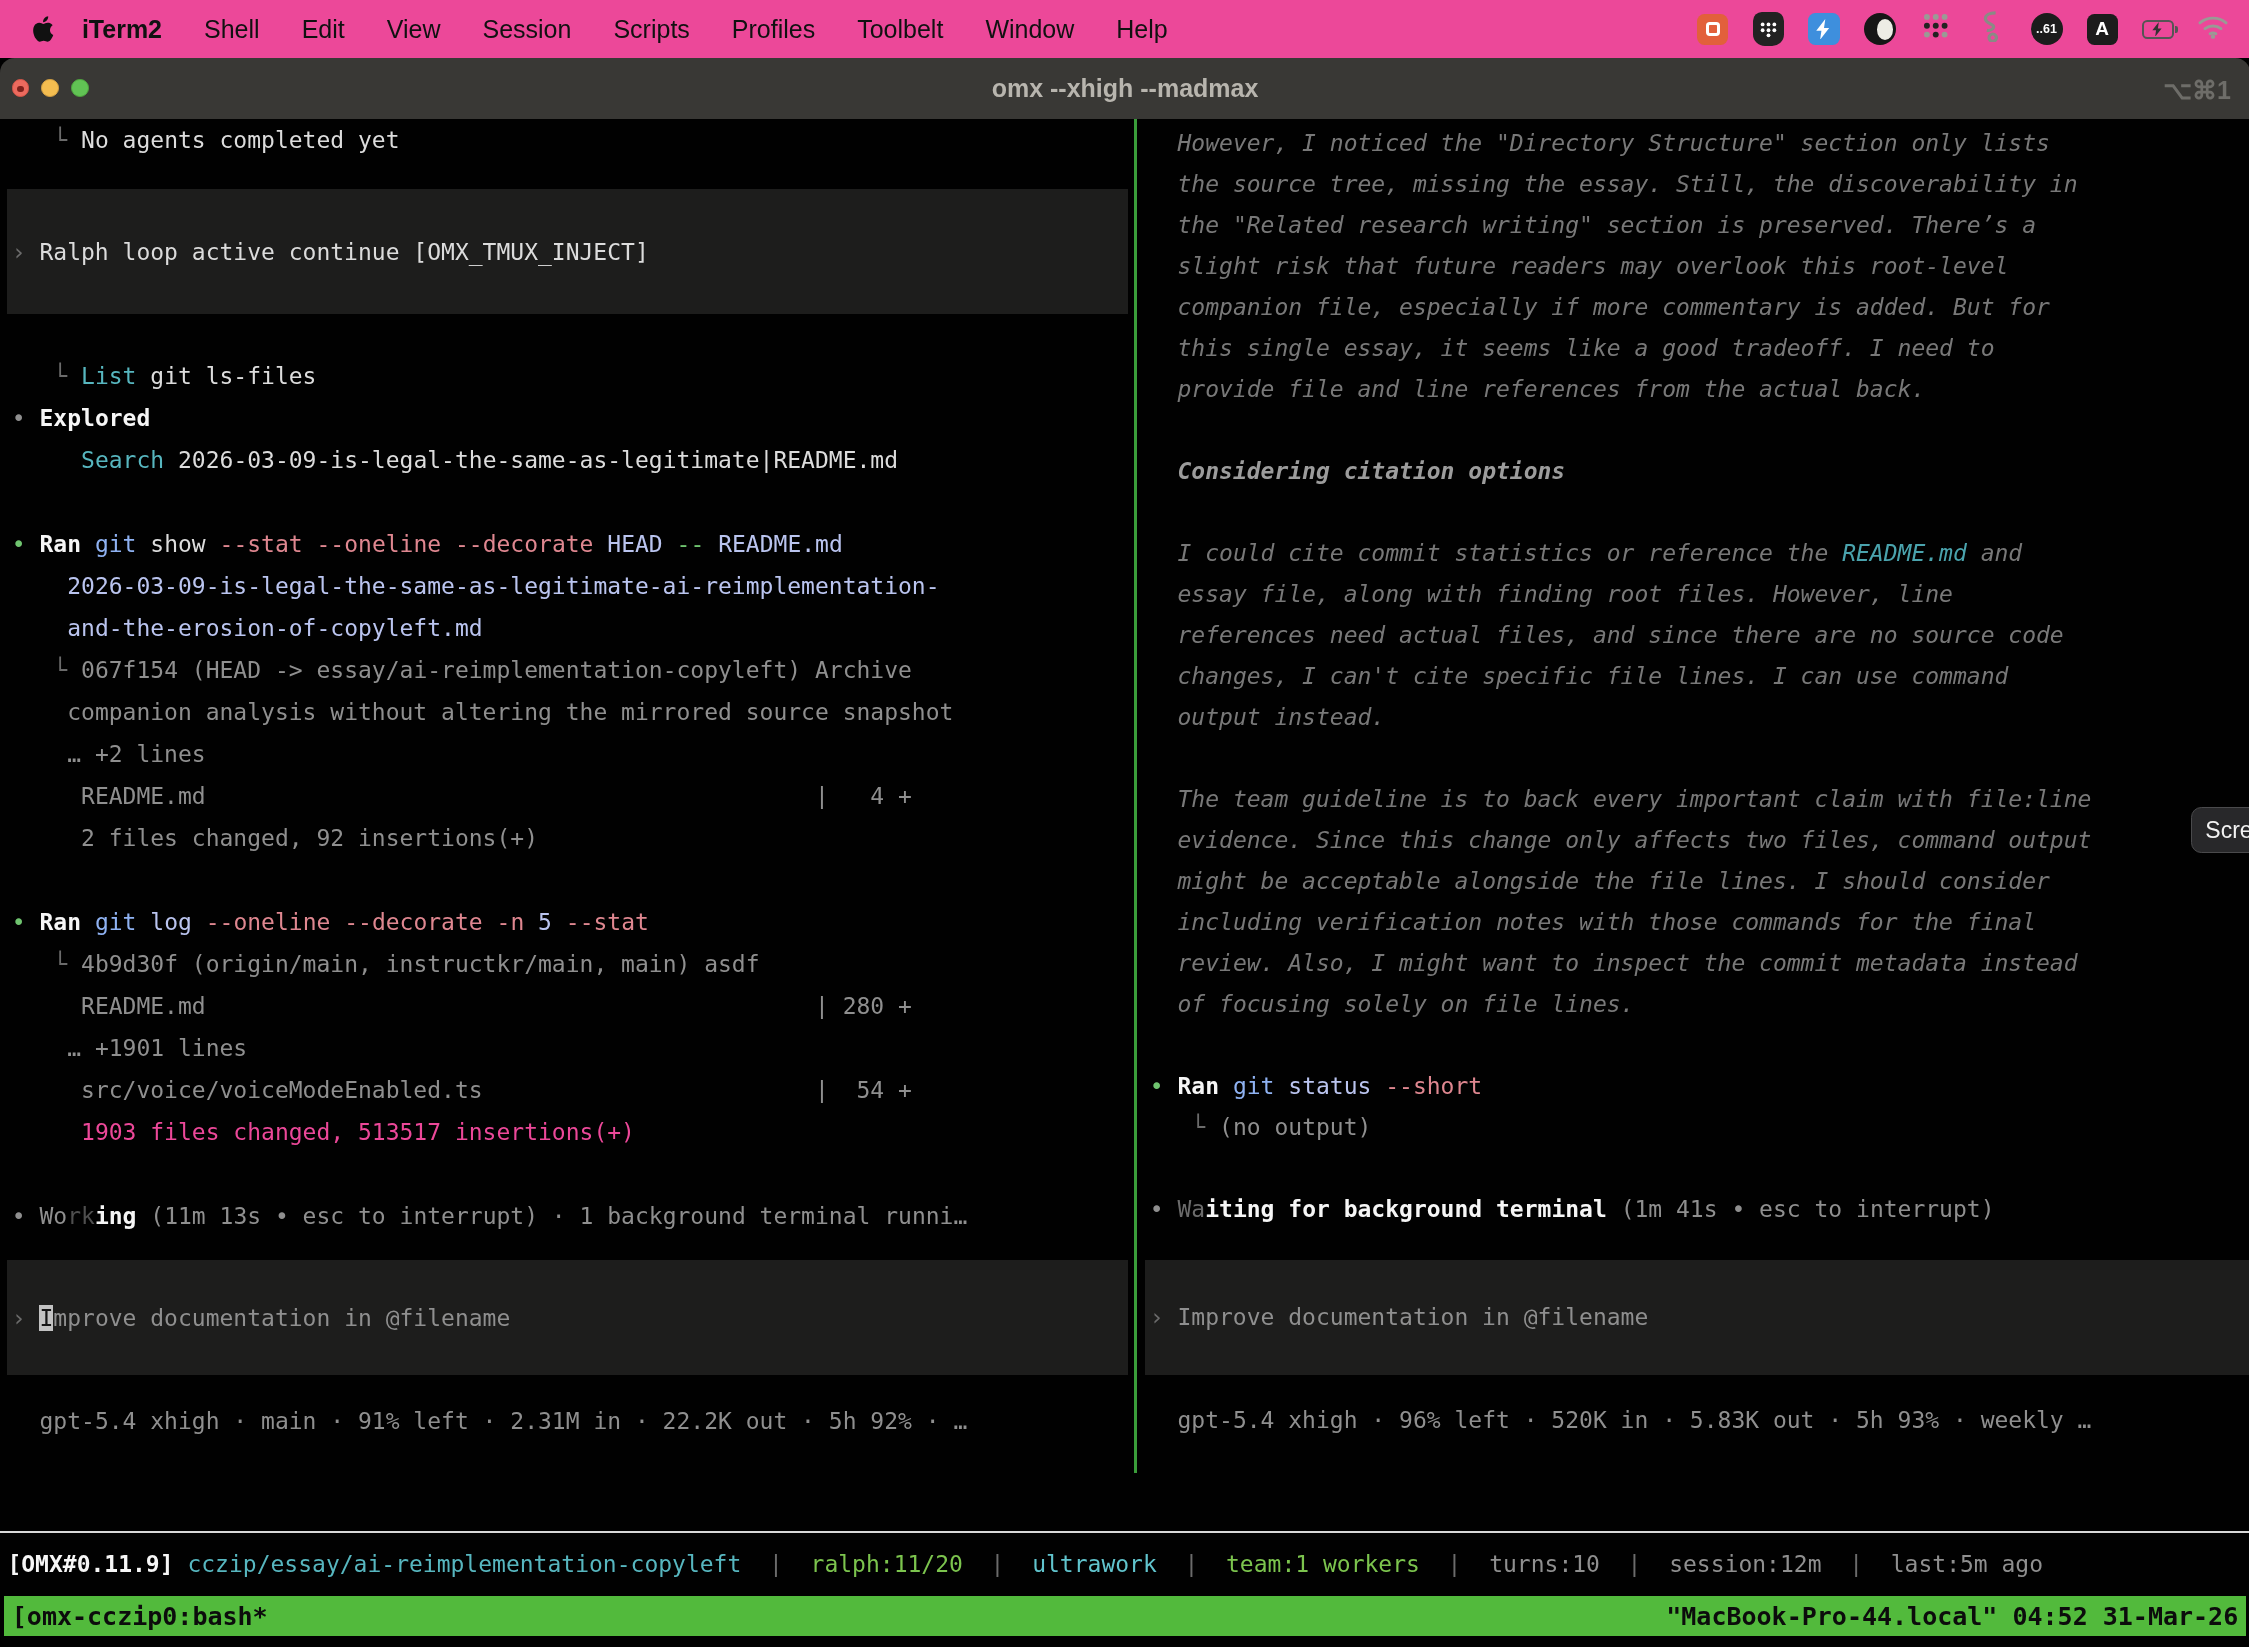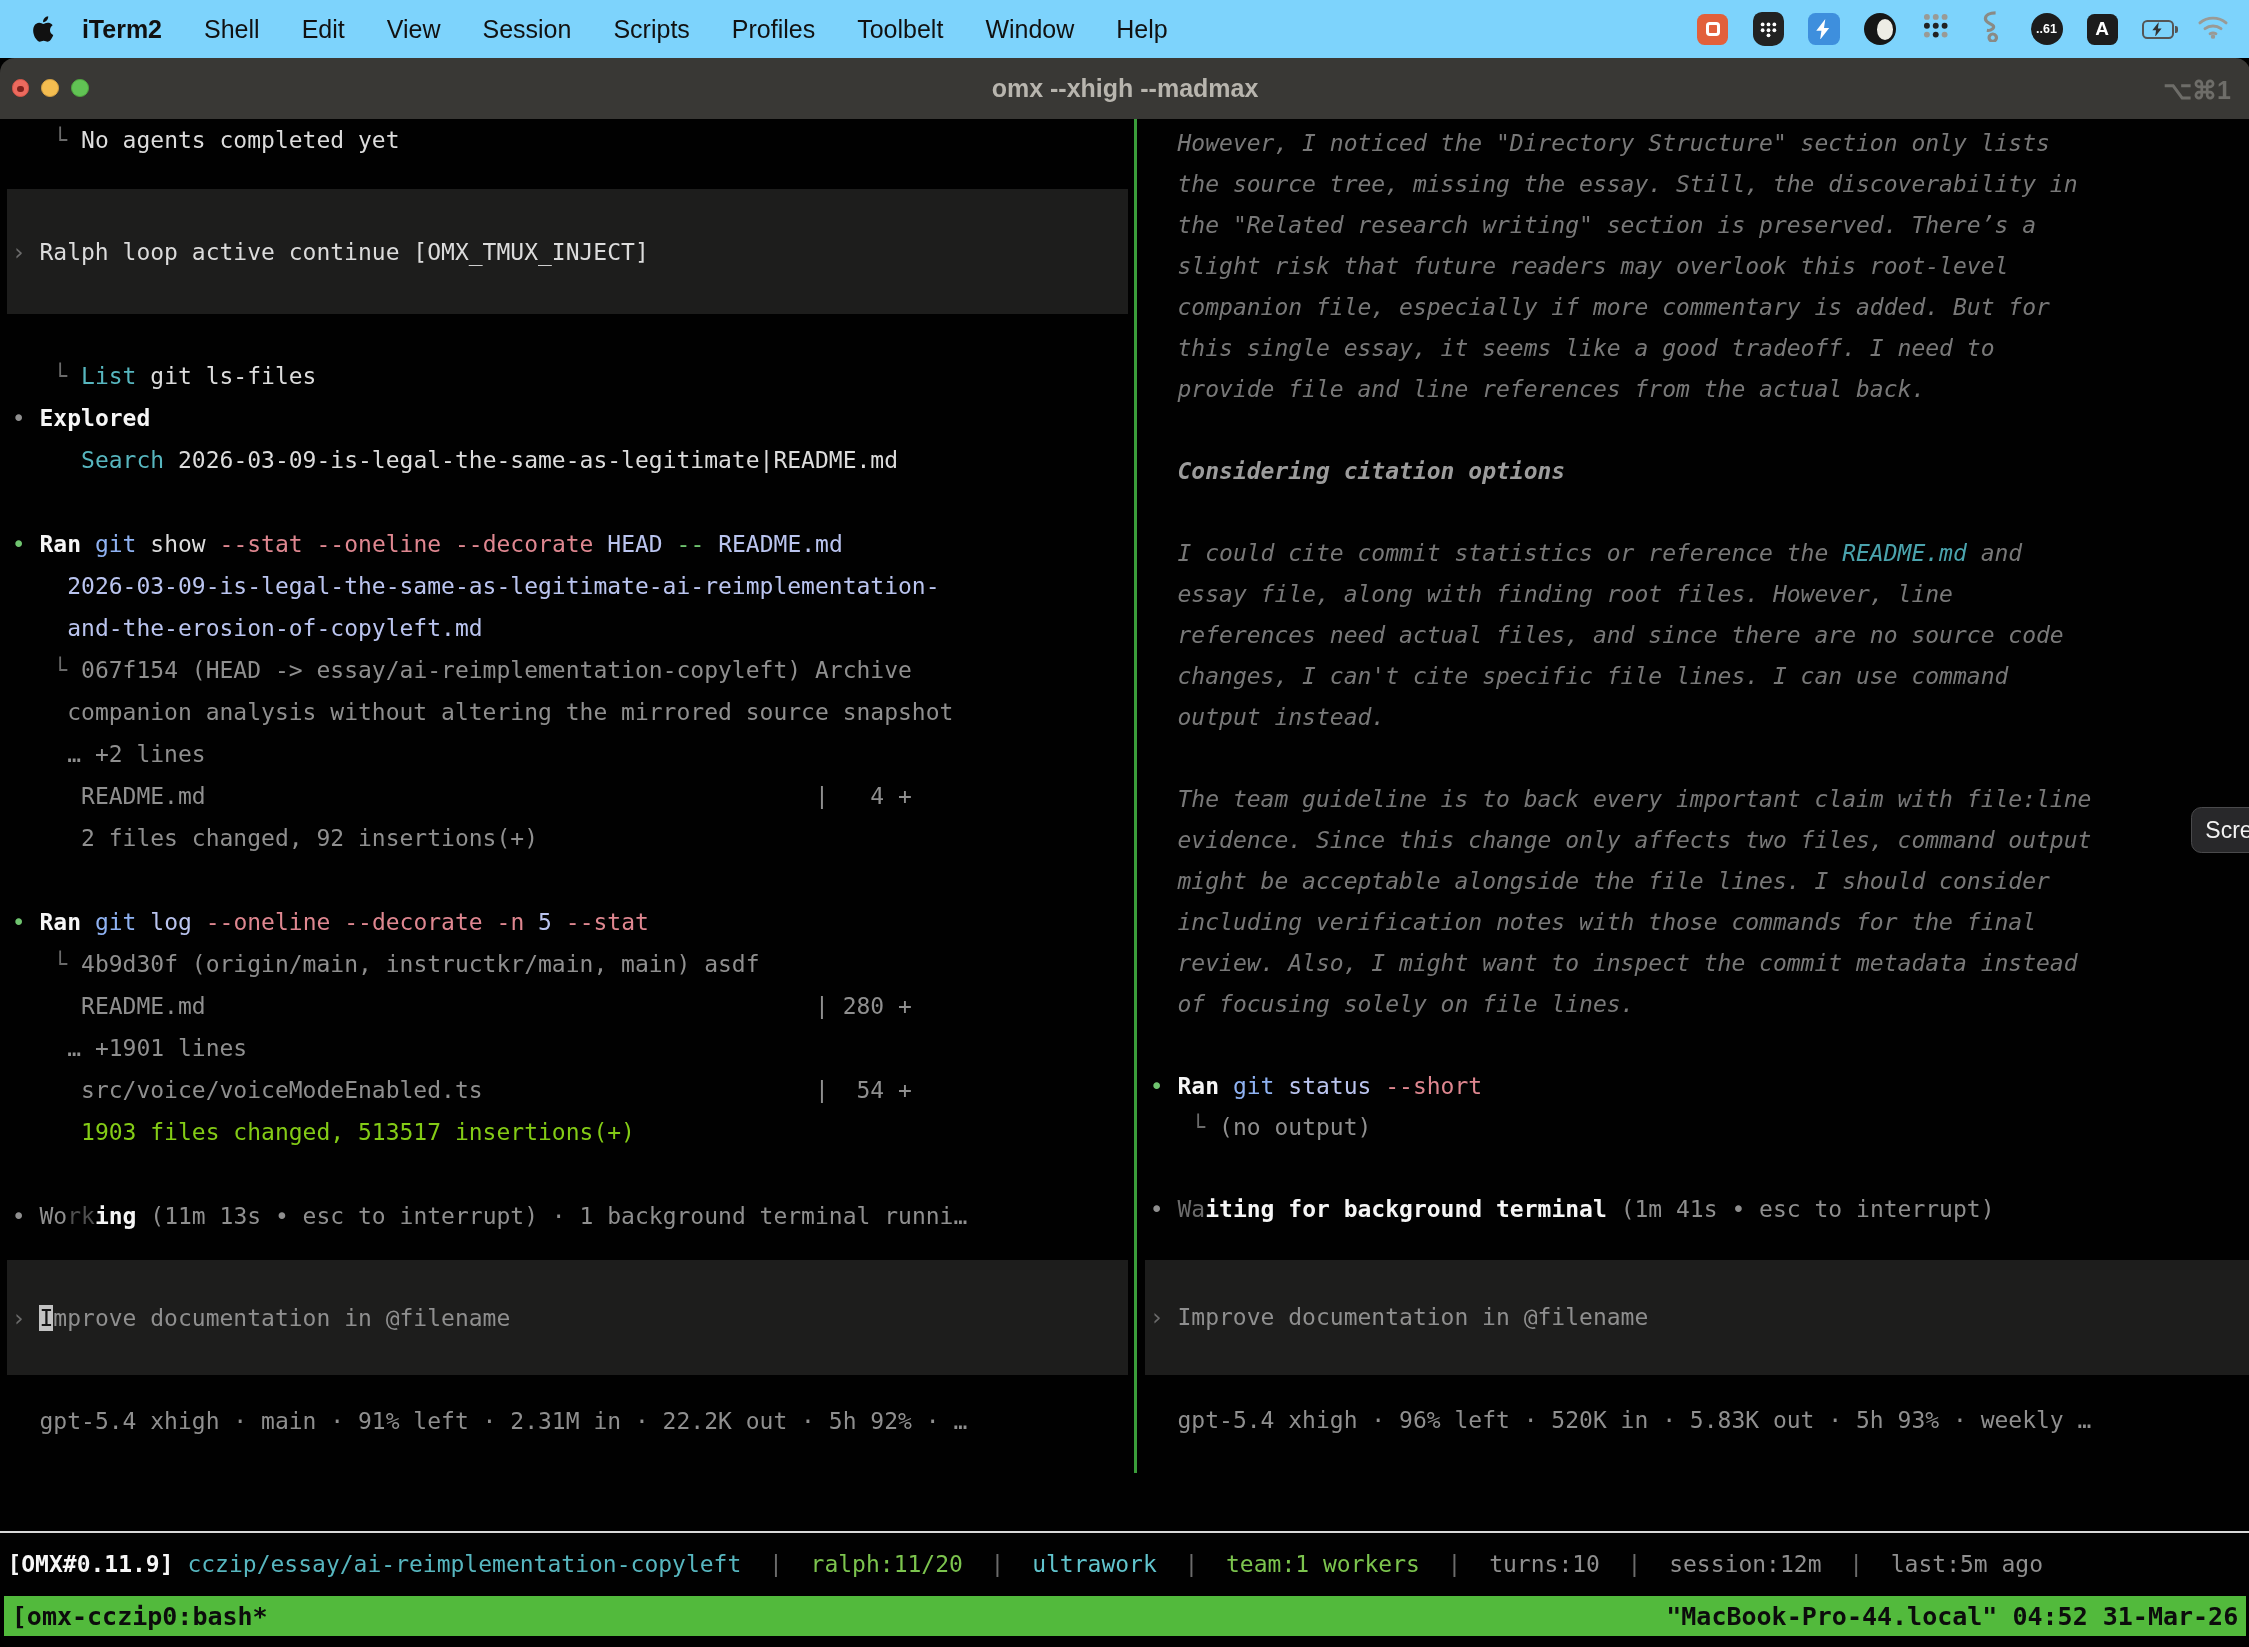--- a/index.html
+++ b/index.html
@@ -1,21 +1,21 @@
 <!DOCTYPE html>
 <html style="font-size:11.8px"><head>
 <meta charset="utf-8">
 <style>
   * { margin:0; padding:0; box-sizing:border-box; }
   html,body { width:2250px; height:1648px; overflow:hidden; background:#000; }
   body { font-family:"DejaVu Sans Mono", monospace; }
 
   
   .menubar { position:absolute; left:0; top:0; width:2250px; height:58px;
-             background:#7dd3fc; display:flex; align-items:center;
+             background:#ec4899; display:flex; align-items:center;
              font-family:"Liberation Sans", sans-serif; font-size:25px; color:#111; }
   .menubar .apple { margin-left:32px; margin-right:8.9px; display:flex; align-items:center; }
   .menu-items { display:flex; align-items:center; gap:42px; margin-left:19px; }
   .menu-item { white-space:nowrap; }
   .menu-item.app { font-weight:700; }
   .status-icons { position:absolute; right:20.7px; top:0; height:58px;
                   display:flex; align-items:center; gap:23.6px; }
   .sic { width:32px; height:32px; display:flex; align-items:center; justify-content:center; }
   .ic-msg { width:31px; height:31px; background:#e2603b; border-radius:7.4px;
             display:flex; align-items:center; justify-content:center; }
@@ -223,21 +223,21 @@
           <div class="tline"><span style="color: rgb(143, 143, 143);">    companion analysis without altering the mirrored source snapshot</span></div>
           <div class="tline"><span style="color: rgb(143, 143, 143);">    … +2 lines</span></div>
           <div class="tline"><span style="color: rgb(143, 143, 143);">     README.md                                            |   4 +</span></div>
           <div class="tline"><span style="color: rgb(143, 143, 143);">     2 files changed, 92 insertions(+)</span></div>
           <div class="tline">&nbsp;</div>
           <div class="tline"><span style="color: rgb(111, 196, 111);">• </span><span style="color: rgb(246, 246, 246); font-weight: bold;">Ran</span><span style="color: rgb(220, 220, 220);"> </span><span style="color: rgb(143, 178, 242);">git</span><span style="color: rgb(186, 196, 239);"> log </span><span style="color: rgb(223, 135, 144);">--oneline</span><span style="color: rgb(220, 220, 220);"> </span><span style="color: rgb(223, 135, 144);">--decorate</span><span style="color: rgb(220, 220, 220);"> </span><span style="color: rgb(223, 135, 144);">-n</span><span style="color: rgb(186, 196, 239);"> 5 </span><span style="color: rgb(223, 135, 144);">--stat</span></div>
           <div class="tline"><span style="color: rgb(107, 107, 107);">   └ </span><span style="color: rgb(143, 143, 143);">4b9d30f (origin/main, instructkr/main, main) asdf</span></div>
           <div class="tline"><span style="color: rgb(143, 143, 143);">     README.md                                            | 280 +</span></div>
           <div class="tline"><span style="color: rgb(143, 143, 143);">    … +1901 lines</span></div>
           <div class="tline"><span style="color: rgb(143, 143, 143);">     src/voice/voiceModeEnabled.ts                        |  54 +</span></div>
-          <div class="tline"><span style="color: #84cc16;">     1903 files changed, 513517 insertions(+)</span></div>
+          <div class="tline"><span style="color: #ec4899;">     1903 files changed, 513517 insertions(+)</span></div>
           <div class="tline">&nbsp;</div>
           <div class="tline"><span style="color: rgb(143, 143, 143);">• </span><span style="color: rgb(143, 143, 143);">Wo</span><span style="color: rgb(79, 79, 79);">rk</span><span style="color: rgb(246, 246, 246); font-weight: bold;">ing</span><span style="color: rgb(143, 143, 143);"> (11m 13s • esc to interrupt) · 1 background terminal runni…</span></div>
         </div>
       <div class="inputbox box-bot">
         <div style="width:100%">
             <div class="tline"><span style="color: rgb(107, 107, 107);">› </span><span style="background: rgb(194, 194, 194); color: rgb(21, 21, 21);">I</span><span style="color: rgb(143, 143, 143);">mprove documentation in @filename</span></div>
           </div>
       </div>
       <div class="abs statusline">
         <div class="tline">  gpt-5.4 xhigh · main · 91% left · 2.31M in · 22.2K out · 5h 92% · …</div>

